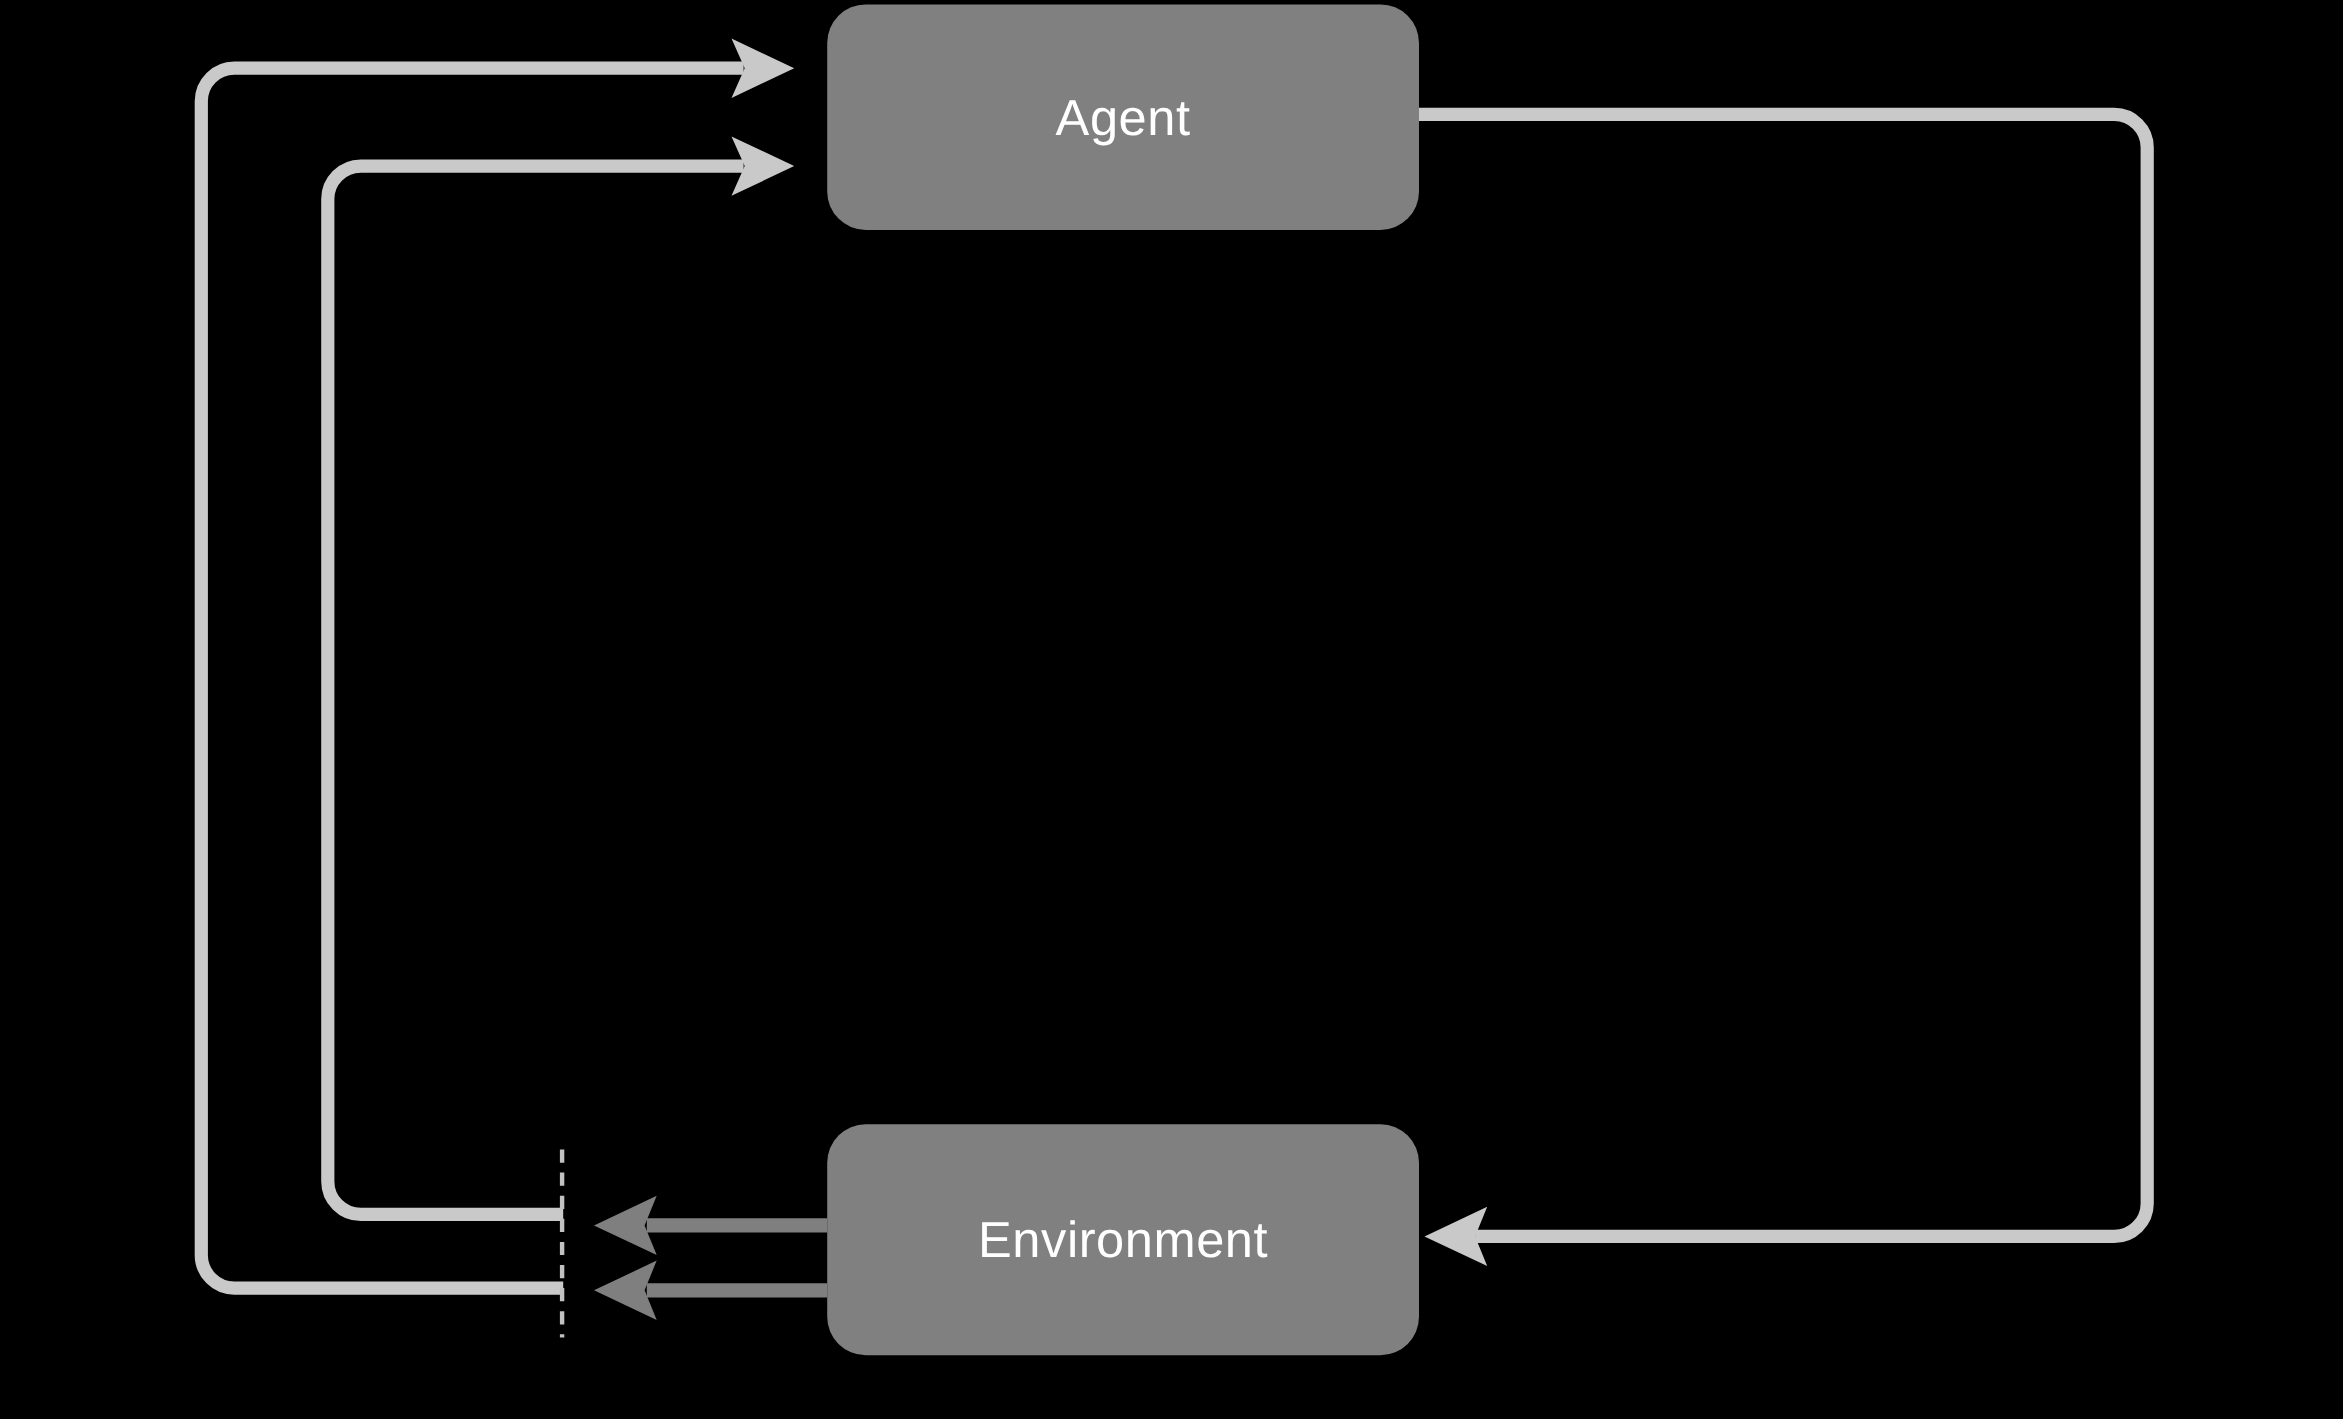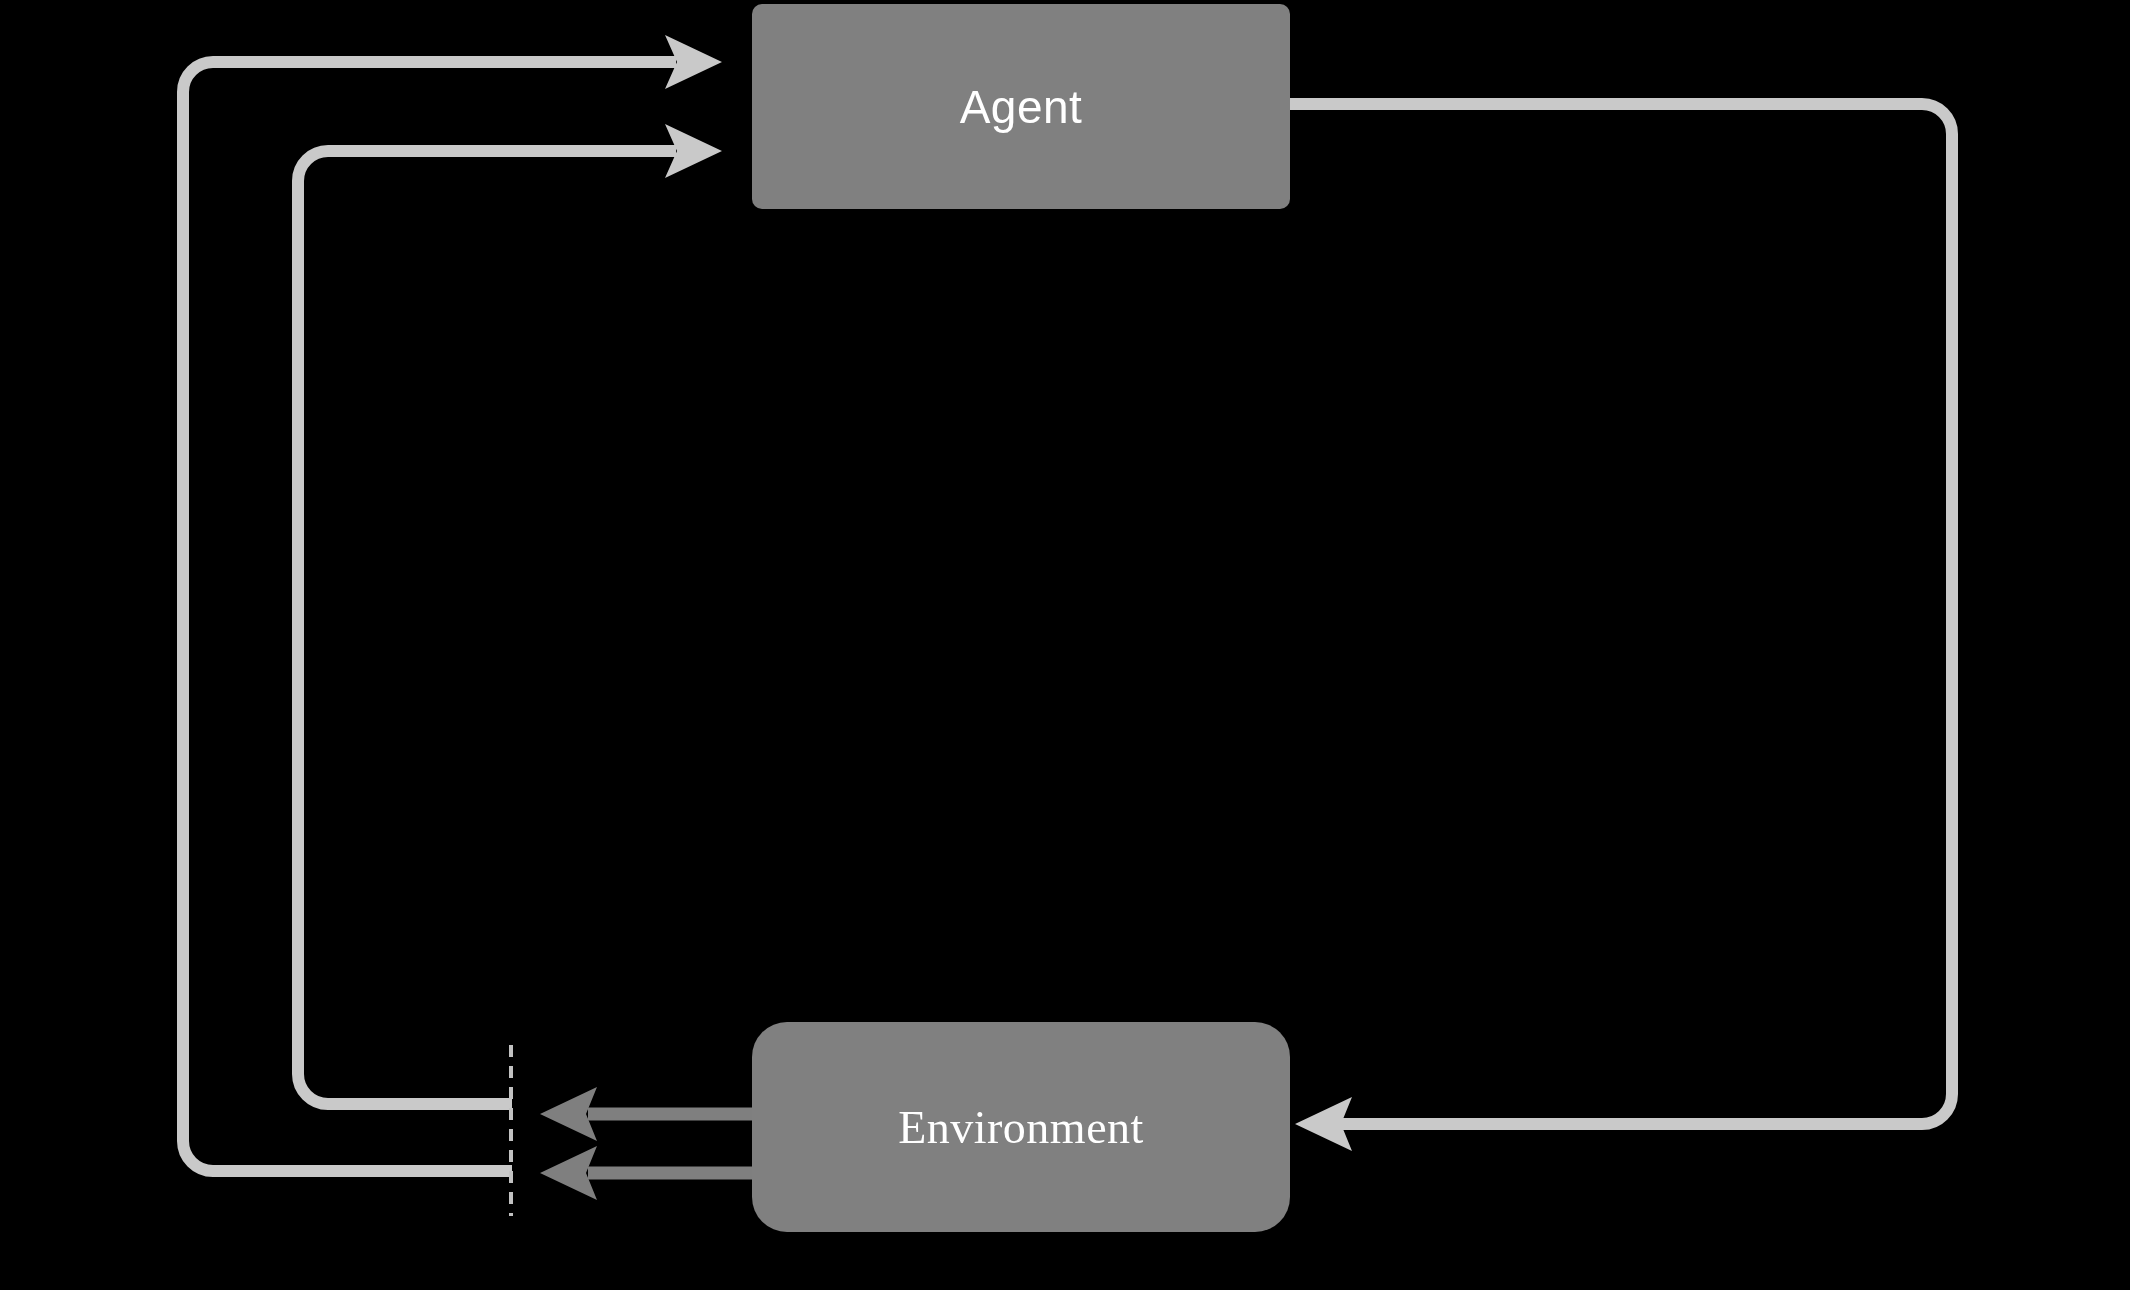--- a/index.html
+++ b/index.html
@@ -35,28 +35,26 @@
     font-size: 46px;
     font-weight: 400;
     letter-spacing: 0.5px;
     white-space: nowrap;
   }
   #agent-node {
     left: 752px;
     top: 4px;
     width: 538px;
     height: 205px;
-    border-radius: 10px;
   }
   #environment-node {
     left: 752px;
     top: 1022px;
     width: 538px;
     height: 210px;
-    font-family: Liberation Serif, serif;
   }
 </style>
 </head>
 <body>
 
 <div id="canvas">
 
   <svg id="edges" viewBox="0 0 2130 1290" xmlns="http://www.w3.org/2000/svg">
 
     <path d="M 512 1171 L 213 1171 A 30 30 0 0 1 183 1141 L 183 92 A 30 30 0 0 1 213 62 L 676 62" fill="none" stroke-width="12" stroke="#c9c9c9"></path>

